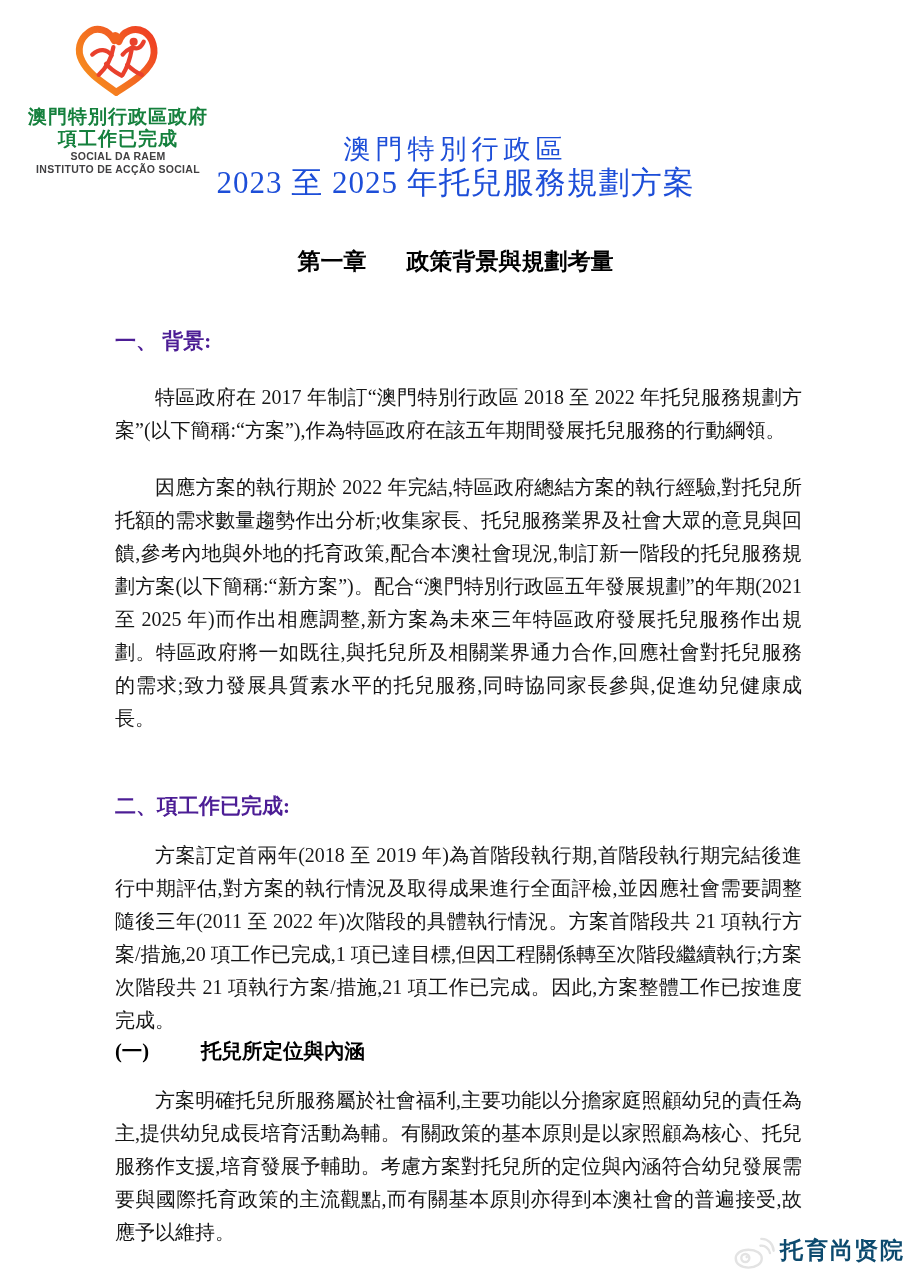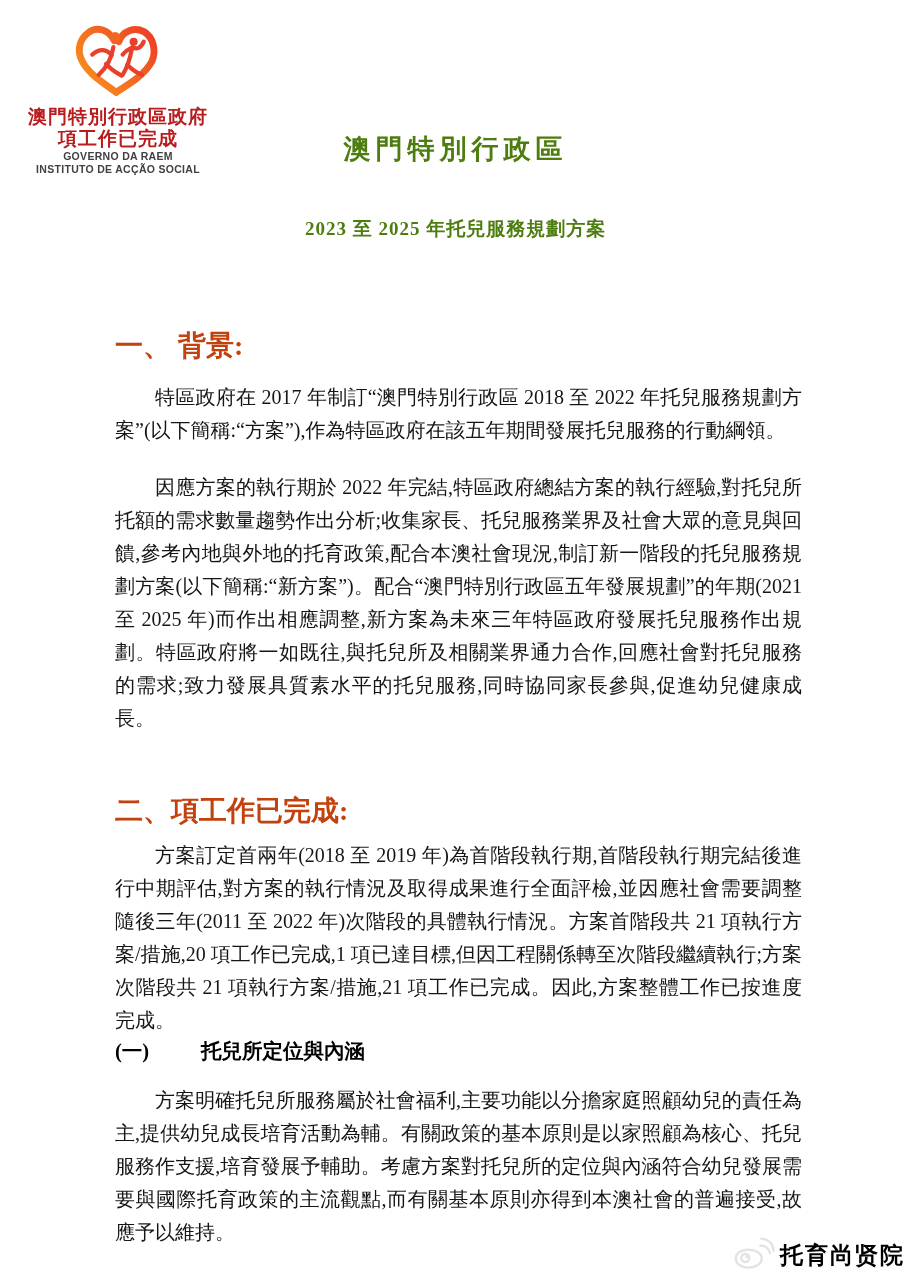--- a/index.html
+++ b/index.html
@@ -21,67 +21,67 @@
     top: 20px;
     width: 188px;
     text-align: center;
   }
   .logo svg.heart { display: block; margin: 0 auto 4px auto; }
   .logo-zh {
     font-family: "Liberation Sans", "DejaVu Sans", sans-serif;
     font-weight: 700;
     font-size: 19px;
     line-height: 22px;
-    color: #b91c1c;
+    color: #15803d;
     letter-spacing: 1px;
     white-space: nowrap;
   }
   .logo-pt {
     font-family: "Liberation Sans", "DejaVu Sans", sans-serif;
     font-weight: 700;
     font-size: 10.5px;
     line-height: 12.5px;
     color: #414042;
     letter-spacing: 0.3px;
     white-space: nowrap;
   }
 
   
   .doc-title {
     position: absolute;
     top: 133px;
     left: 0;
     width: 100%;
     text-align: center;
-    font-weight: 700;
-    color: #4d7c0f;
+    font-weight: 400;
+    color: #1d4ed8;
   }
   .doc-title .t1 { font-size: 27px; line-height: 33px; letter-spacing: 5px; }
-  .doc-title .t2 { font-size: 19px; line-height: 34px; letter-spacing: 1px; margin-top: 46px; }
+  .doc-title .t2 { font-size: 31px; line-height: 34px; letter-spacing: 1px; }
 
   .chapter {
     position: absolute;
     top: 246px;
     left: 0;
     width: 100%;
     text-align: center;
     font-weight: 700;
     font-size: 23px;
     color: #000;
   }
   .chapter .gap { margin-left: 40px; }
 
   
   .sec-h {
     position: absolute;
     left: 115px;
     width: 690px;
     font-weight: 700;
-    font-size: 28px;
-    color: #c2410c;
+    font-size: 21px;
+    color: #4c1d95;
     white-space: nowrap;
   }
   .sub-h {
     position: absolute;
     left: 115px;
     width: 690px;
     font-weight: 700;
     font-size: 20.5px;
     color: #000;
     display: flex;
@@ -97,23 +97,23 @@
     text-indent: 40px;
     color: #151515;
   }
 
   
   .watermark {
     position: absolute;
     right: 6px;
     bottom: 8px;
     display: flex;
-    align-items: flex-end;
+    align-items: flex-start;
     gap: 5px;
-    color: #000000;
+    color: #0c4a6e;
   }
   .watermark .wm-text {
     font-family: "Liberation Sans", "DejaVu Sans", sans-serif;
     font-weight: 700;
     font-size: 23px;
     letter-spacing: 2px;
     white-space: nowrap;
   }
 </style>
 </head>
@@ -141,29 +141,32 @@
         <path d="M55 37 C59 32 62 31 66 29"></path>
         <path d="M66 29 C70 32 75 30 78 23"></path>
         <path d="M65 31 C63 42 60 51 55 59"></path>
         <path d="M60 48 C66 54 71 57 76 59"></path>
       </g>
       <circle cx="47" cy="18" r="5.6" fill="#F26522"></circle>
       <circle cx="67" cy="23" r="4.4" fill="#E9402C"></circle>
     </svg>
     <div class="logo-zh">澳門特別行政區政府</div>
     <div class="logo-zh">項工作已完成</div>
-    <div class="logo-pt">GOVERNO DA RAEM</div>
+    <div class="logo-pt">SOCIAL DA RAEM</div>
     <div class="logo-pt">INSTITUTO DE ACÇÃO SOCIAL</div>
   </header>
 
   <div class="doc-title">
     <div class="t1">澳門特別行政區</div>
     <div class="t2">2023 至 2025 年托兒服務規劃方案</div>
   </div>
 
+  <div class="chapter">
+    <span>第一章</span><span class="gap">政策背景與規劃考量</span>
+  </div>
 
   <h2 class="sec-h" style="top:327px">一、 背景:</h2>
   <p class="body-p" style="top:381px">特區政府在 2017 年制訂“澳門特別行政區 2018 至 2022 年托兒服務規劃方案”(以下簡稱:“方案”),作為特區政府在該五年期間發展托兒服務的行動綱領。</p>
   <p class="body-p" style="top:471px">因應方案的執行期於 2022 年完結,特區政府總結方案的執行經驗,對托兒所托額的需求數量趨勢作出分析;收集家長、托兒服務業界及社會大眾的意見與回饋,參考內地與外地的托育政策,配合本澳社會現況,制訂新一階段的托兒服務規劃方案(以下簡稱:“新方案”)。配合“澳門特別行政區五年發展規劃”的年期(2021 至 2025 年)而作出相應調整,新方案為未來三年特區政府發展托兒服務作出規劃。特區政府將一如既往,與托兒所及相關業界通力合作,回應社會對托兒服務的需求;致力發展具質素水平的托兒服務,同時協同家長參與,促進幼兒健康成長。</p>
 
   <h2 class="sec-h" style="top:792px">二、項工作已完成:</h2>
   <p class="body-p" style="top:839px">方案訂定首兩年(2018 至 2019 年)為首階段執行期,首階段執行期完結後進行中期評估,對方案的執行情況及取得成果進行全面評檢,並因應社會需要調整隨後三年(2011 至 2022 年)次階段的具體執行情況。方案首階段共 21 項執行方案/措施,20 項工作已完成,1 項已達目標,但因工程關係轉至次階段繼續執行;方案次階段共 21 項執行方案/措施,21 項工作已完成。因此,方案整體工作已按進度完成。</p>
 
   <h3 class="sub-h" style="top:1037px">
     <span class="num">(一)</span>

